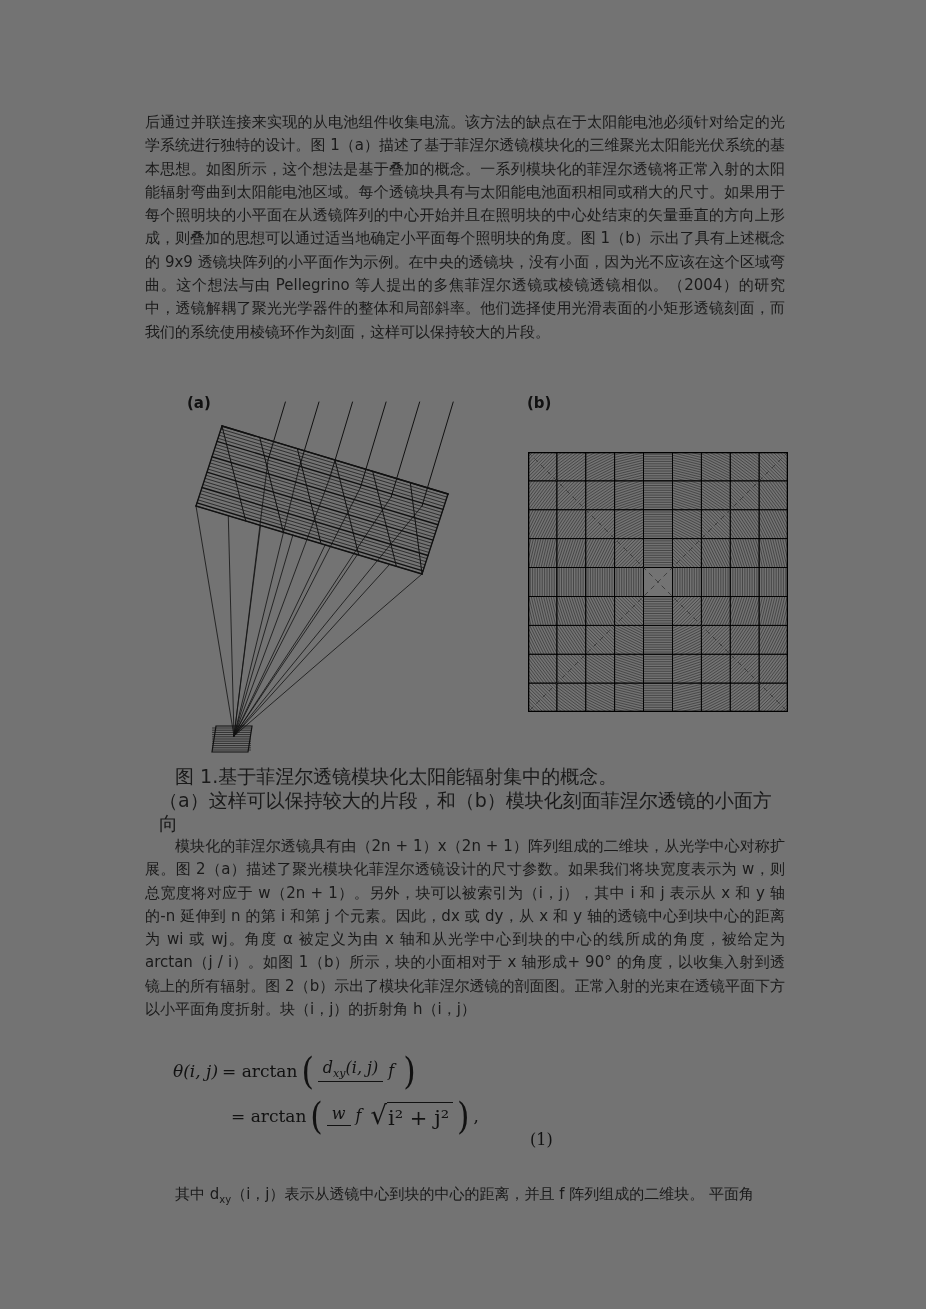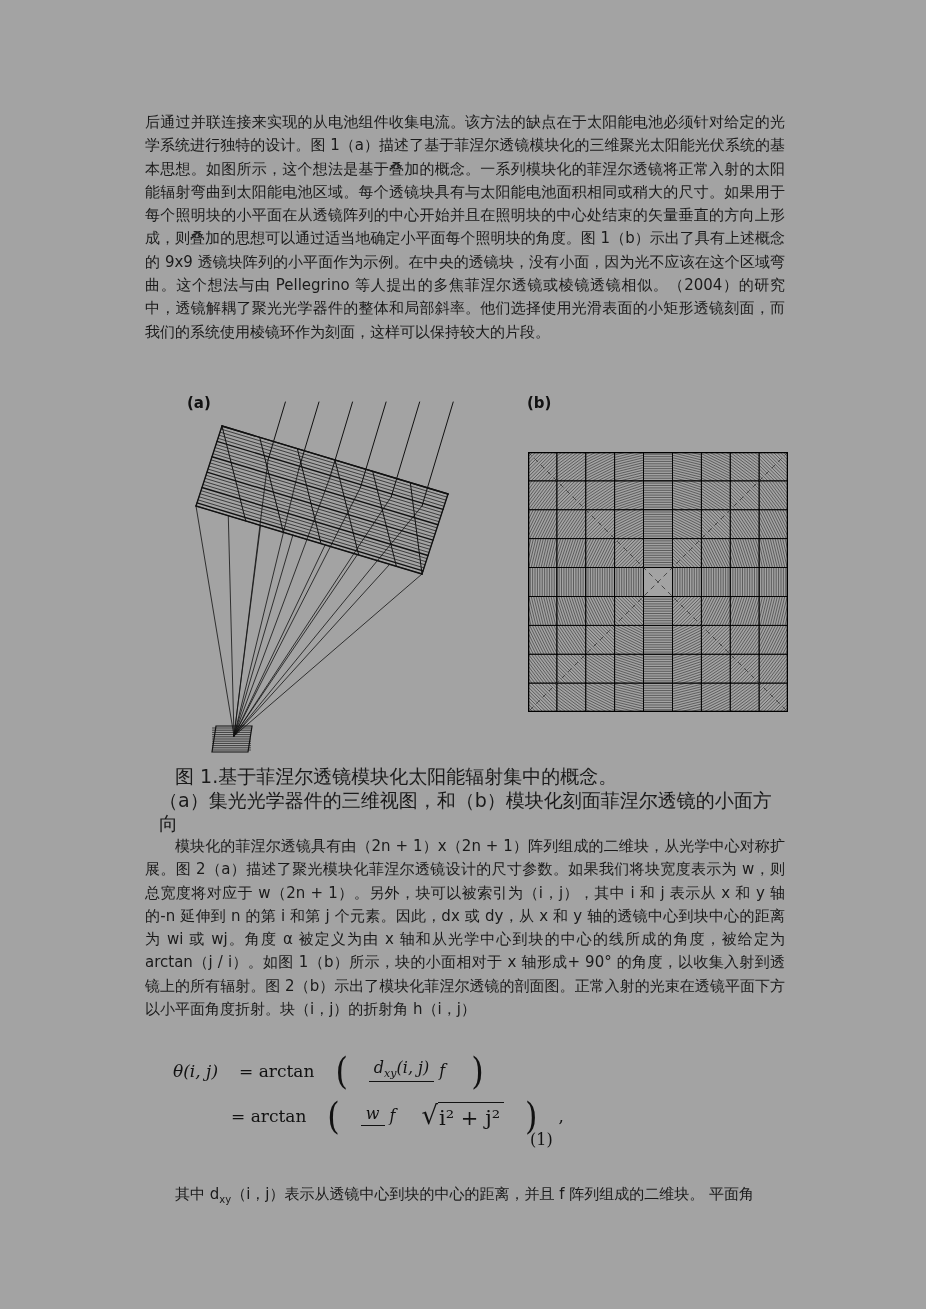--- a/index.html
+++ b/index.html
@@ -1,18 +1,18 @@
 <!DOCTYPE html>
 <html><head>
 <meta charset="utf-8">
 <style>
   * { margin:0; padding:0; box-sizing:border-box; }
   html,body { background:#ffffff; }
   .page {
-    position:relative; width:926px; height:1309px; background:#a3a3a3;
+    position:relative; width:926px; height:1309px; background:#737373;
     font-family:"DejaVu Sans","Liberation Sans",sans-serif; color:#1a1a1a;
     overflow:hidden;
   }
   .para {
     position:absolute; left:145px; width:640px;
     font-size:15px; line-height:23.3px; text-align:justify;
   }
   #para1 { top:111px; }
   #para2 { top:835px; text-indent:2em; }
   #para3 { top:1183px; text-indent:2em; }
@@ -22,21 +22,21 @@
   #figure-a { position:absolute; left:150px; top:398px; }
   #figure-b { position:absolute; left:528px; top:452px; }
   .caption { position:absolute; left:145px; width:640px; font-size:19px; line-height:23.3px; }
   #caption1 { top:765px; padding-left:30px; }
   #caption2 { top:789px; padding-left:14px; }
 
   .equation {
     position:absolute; left:173px; top:1048px; width:600px;
     font-family:"DejaVu Serif","Liberation Serif",serif; font-size:17px; color:#111;
   }
-  .eq-row { display:flex; align-items:center; gap:21px; height:45px; }
+  .eq-row { display:flex; align-items:center; gap:4px; height:45px; }
   .eq-row2 { margin-left:58px; }
   .mi { font-style:italic; }
   .frac { display:inline-flex; flex-direction:row; align-items:center; line-height:1.15; font-size:16px; }
   .frac .num { padding:0 5px 1px 5px; border-bottom:1.2px solid #111; }
   .frac .den { padding:1px 5px 0 5px; }
   .eq-sub { font-size:11px; font-style:italic; }
   .big-paren { font-size:32px; font-weight:400; line-height:1; transform:scaleY(1.15); }
   .sqrt { display:inline-flex; align-items:flex-start; }
   .sqrt .rad { font-size:26px; line-height:1; }
   .sqrt .radicand { border-top:1.2px solid #111; padding:3px 4px 0 1px; font-size:21px; }
@@ -2050,21 +2050,21 @@
         <line x1="241.6586115170164" y1="273.5255571224901" x2="273.5255571224901" y2="241.6586115170164"></line>
         <line x1="243.35566779186408" y1="275.2226133973378" x2="275.2226133973378" y2="243.35566779186408"></line>
       </g>
       <rect x="231.11111111111111" y="231.11111111111111" width="28.88888888888889" height="28.88888888888889" fill="none" stroke="#000" stroke-width="0.8"></rect>
       <line x1="0" y1="0" x2="260" y2="260" stroke="#333" stroke-width="0.8" stroke-dasharray="5 4"></line>
       <line x1="260" y1="0" x2="0" y2="260" stroke="#333" stroke-width="0.8" stroke-dasharray="5 4"></line>
       <rect x="0.5" y="0.5" width="259" height="259" fill="none" stroke="#000" stroke-width="1.6"></rect>
     </svg>
 
   <div class="caption" id="caption1">图 1.基于菲涅尔透镜模块化太阳能辐射集中的概念。</div>
-  <div class="caption" id="caption2">（a）集光光学器件的三维视图，和（b）模块化刻面菲涅尔透镜的小面方向</div>
+  <div class="caption" id="caption2">（a）这样可以保持较大的片段，和（b）模块化刻面菲涅尔透镜的小面方向</div>
 
   <p class="para" id="para2">模块化的菲涅尔透镜具有由（2n + 1）x（2n + 1）阵列组成的二维块，从光学中心对称扩展。图 2（a）描述了聚光模块化菲涅尔透镜设计的尺寸参数。如果我们将块宽度表示为 w，则总宽度将对应于 w（2n + 1）。另外，块可以被索引为（i，j），其中 i 和 j 表示从 x 和 y 轴的-n 延伸到 n 的第 i 和第 j 个元素。因此，dx 或 dy，从 x 和 y 轴的透镜中心到块中心的距离为 wi 或 wj。角度 α 被定义为由 x 轴和从光学中心到块的中心的线所成的角度，被给定为 arctan（j / i）。如图 1（b）所示，块的小面相对于 x 轴形成+ 90° 的角度，以收集入射到透镜上的所有辐射。图 2（b）示出了模块化菲涅尔透镜的剖面图。正常入射的光束在透镜平面下方以小平面角度折射。块（i，j）的折射角 h（i，j）</p>
 
   <div class="equation">
     <div class="eq-row">
       <span class="mi">θ(i, j)</span>
       <span>= arctan</span>
       <span class="big-paren">(</span>
       <span class="frac">
         <span class="num"><span class="mi">d</span><sub class="eq-sub">xy</sub><span class="mi">(i, j)</span></span>

